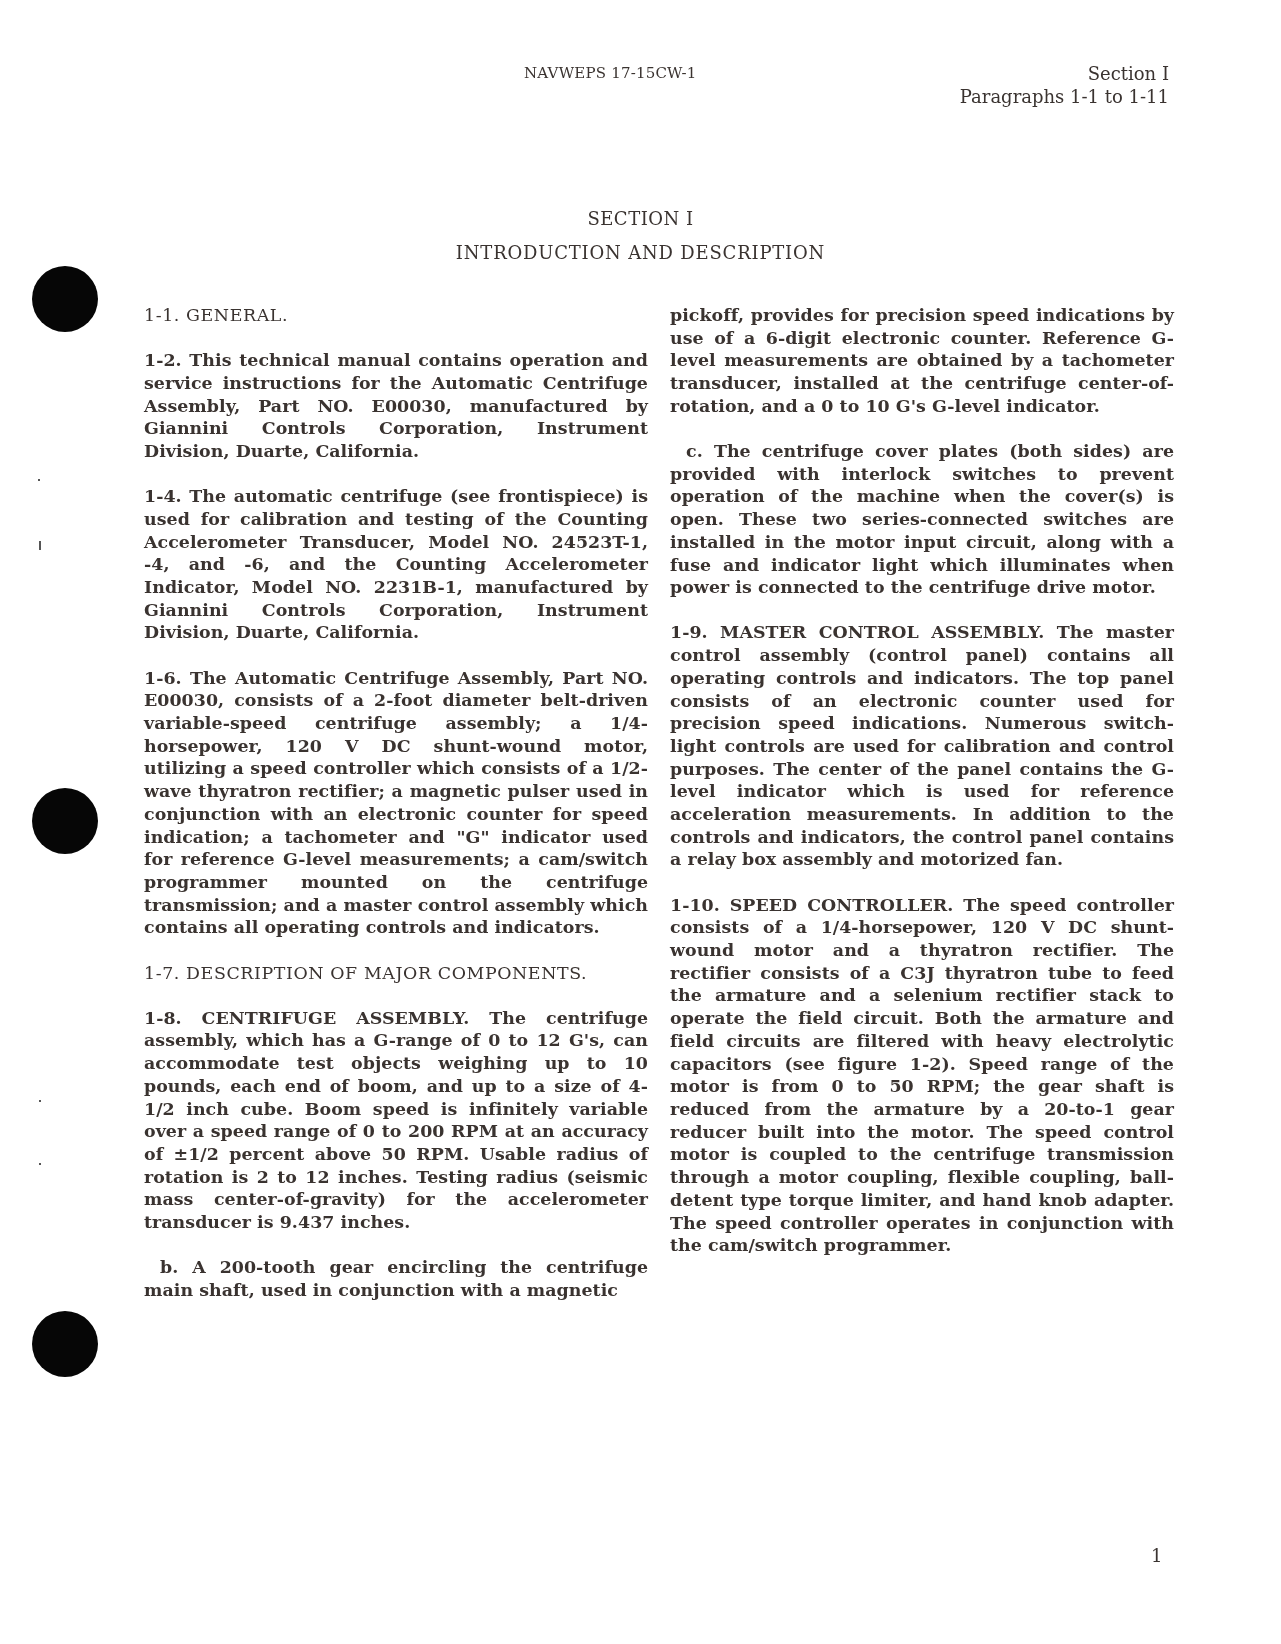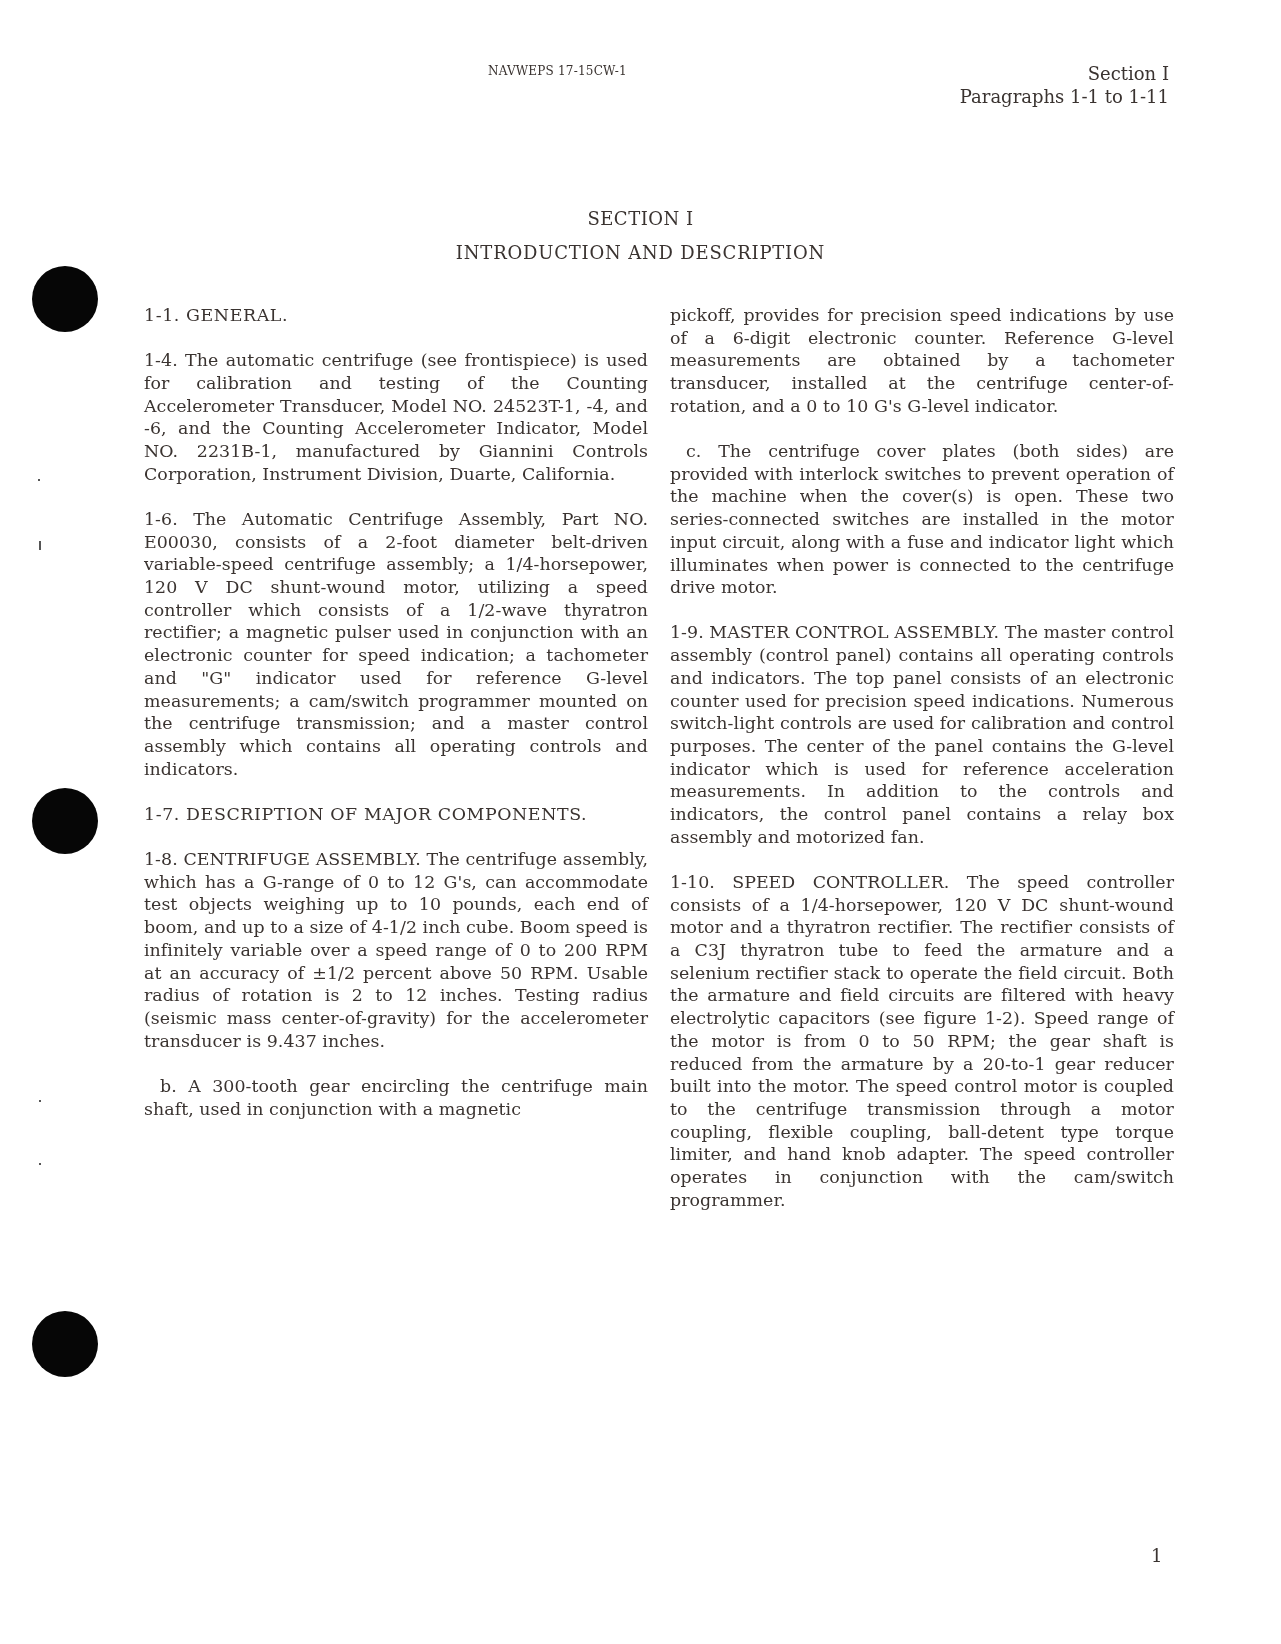--- a/index.html
+++ b/index.html
@@ -1,33 +1,33 @@
 <!DOCTYPE html>
 <html><head>
 <meta charset="utf-8">
 <style>
   html, body { margin: 0; padding: 0; }
   body {
     width: 1281px; height: 1644px; position: relative; overflow: hidden;
     background: #ffffff; color: #3a3330;
     font-family: "DejaVu Serif", "Liberation Serif", serif;
   }
-  .hdr-left { position: absolute; left: 488px; top: 64px; font-size: 12px; letter-spacing: 0.2px; }
+  .hdr-left { position: absolute; left: 524px; top: 64px; font-size: 15px; letter-spacing: 0.2px; }
   .hdr-right { position: absolute; right: 112px; top: 62px; text-align: right; font-size: 18px; line-height: 23px; }
   .title-block { position: absolute; left: 0; width: 100%; top: 208px; text-align: center; }
   .title-block .t1 { font-size: 18px; letter-spacing: 0.5px; }
   .title-block .t2 { font-size: 18px; letter-spacing: 0.8px; margin-top: 13px; }
   .hole { position: absolute; width: 66px; height: 66px; border-radius: 50%; background: #060606; }
   .speck { position: absolute; background: #555; }
   .col { position: absolute; top: 304px; width: 504px; }
   .col.left { left: 108px; margin-left: 36px; }
   .col.right { left: 670px; }
   .para {
     font-size: 17.4px; line-height: 22.7px; text-align: justify;
-    margin: 0 0 22.5px 0; letter-spacing: 0.05px;
+    margin: 0 0 22.5px 0; letter-spacing: 0.05px; font-weight: bold;
   }
   .heading { font-size: 17.4px; line-height: 22.7px; margin: 0 0 22.5px 0; letter-spacing: 0.6px; }
   .sub { text-indent: 16px; }
   .pageno { position: absolute; left: 1151px; top: 1545px; font-size: 18px; }
 </style>
 </head>
 <body>
 
 <div class="hole" style="left:32px; top:266px;"></div>
 <div class="hole" style="left:32px; top:788px;"></div>
@@ -43,25 +43,26 @@
   <div>Paragraphs 1-1 to 1-11</div>
 </div>
 
 <div class="title-block">
   <div class="t1">SECTION I</div>
   <div class="t2">INTRODUCTION AND DESCRIPTION</div>
 </div>
 
 <div class="col left">
   <div class="heading">1-1.  GENERAL.</div>
+  <div class="para">1-2.  This technical manual contains operation and service instructions for the Automatic Centrifuge Assembly, Part NO. E00030, manufactured by Giannini Controls Corporation, Instrument Division, Duarte, California.</div>
   <div class="para">1-4.  The automatic centrifuge (see frontispiece) is used for calibration and testing of the Counting Accelerometer Transducer, Model NO. 24523T-1, -4, and -6, and the Counting Accelerometer Indicator, Model NO. 2231B-1, manufactured by Giannini Controls Corporation, Instrument Division, Duarte, California.</div>
   <div class="para">1-6.  The Automatic Centrifuge Assembly, Part NO. E00030, consists of a 2-foot diameter belt-driven variable-speed centrifuge assembly; a 1/4-horsepower, 120 V DC shunt-wound motor, utilizing a speed controller which consists of a 1/2-wave thyratron rectifier; a magnetic pulser used in conjunction with an electronic counter for speed indication; a tachometer and "G" indicator used for reference G-level measurements; a cam/switch programmer mounted on the centrifuge transmission; and a master control assembly which contains all operating controls and indicators.</div>
   <div class="heading">1-7.  DESCRIPTION OF MAJOR COMPONENTS.</div>
   <div class="para">1-8.  CENTRIFUGE ASSEMBLY.  The centrifuge assembly, which has a G-range of 0 to 12 G's, can accommodate test objects weighing up to 10 pounds, each end of boom, and up to a size of 4-1/2 inch cube.  Boom speed is infinitely variable over a speed range of 0 to 200 RPM at an accuracy of ±1/2 percent above 50 RPM.  Usable radius of rotation is 2 to 12 inches.  Testing radius (seismic mass center-of-gravity) for the accelerometer transducer is 9.437 inches.</div>
-  <div class="para sub">b.  A 300-tooth gear encircling the centrifuge main shaft, used in conjunction with a magnetic</div>
+  <div class="para sub">b.  A 200-tooth gear encircling the centrifuge main shaft, used in conjunction with a magnetic</div>
 </div>
 
 <div class="col right">
   <div class="para">pickoff, provides for precision speed indications by use of a 6-digit electronic counter.  Reference G-level measurements are obtained by a tachometer transducer, installed at the centrifuge center-of-rotation, and a 0 to 10 G's G-level indicator.</div>
   <div class="para sub">c.  The centrifuge cover plates (both sides) are provided with interlock switches to prevent operation of the machine when the cover(s) is open. These two series-connected switches are installed in the motor input circuit, along with a fuse and indicator light which illuminates when power is connected to the centrifuge drive motor.</div>
   <div class="para">1-9. MASTER CONTROL ASSEMBLY.  The master control assembly (control panel) contains all operating controls and indicators.  The top panel consists of an electronic counter used for precision speed indications.  Numerous switch-light controls are used for calibration and control purposes.  The center of the panel contains the G-level indicator which is used for reference acceleration measurements.  In addition to the controls and indicators, the control panel contains a relay box assembly and motorized fan.</div>
   <div class="para">1-10. SPEED CONTROLLER. The speed controller consists of a 1/4-horsepower, 120 V DC shunt-wound motor and a thyratron rectifier.  The rectifier consists of a C3J thyratron tube to feed the armature and a selenium rectifier stack to operate the field circuit.  Both the armature and field circuits are filtered with heavy electrolytic capacitors (see figure 1-2).  Speed range of the motor is from 0 to 50 RPM; the gear shaft is reduced from the armature by a 20-to-1 gear reducer built into the motor.  The speed control motor is coupled to the centrifuge transmission through a motor coupling, flexible coupling, ball-detent type torque limiter, and hand knob adapter.  The speed controller operates in conjunction with the cam/switch programmer.</div>
 </div>
 
 <div class="pageno">1</div>

